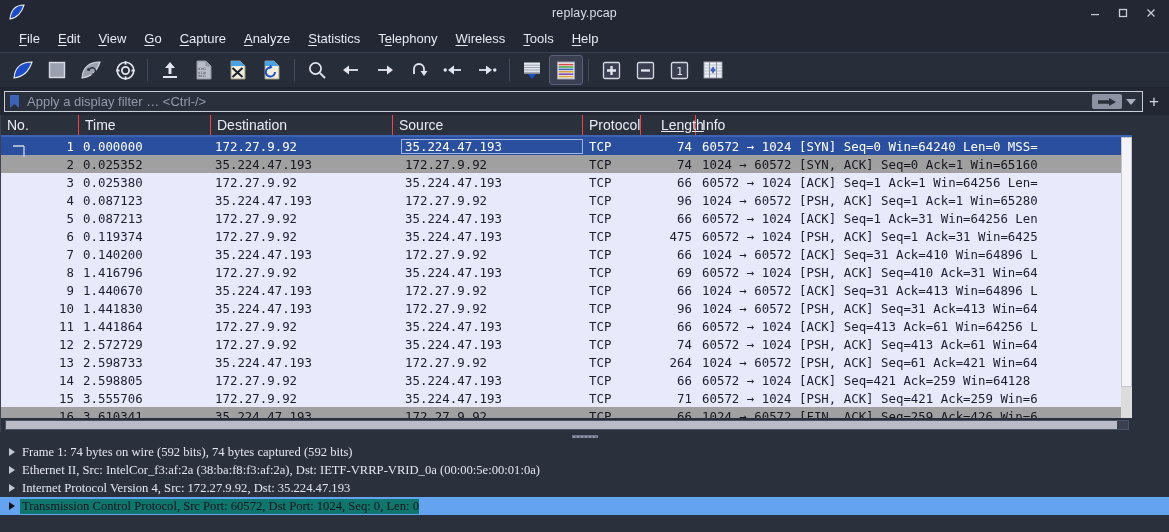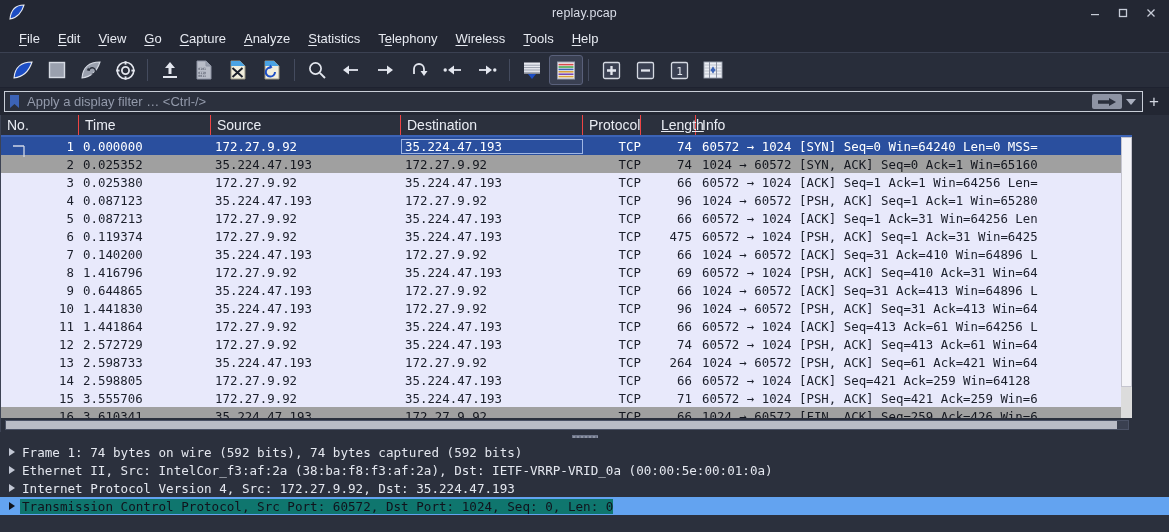--- a/index.html
+++ b/index.html
@@ -91,21 +91,21 @@
     height:18px; display:flex; align-items:center;
     font-family:"DejaVu Sans Mono", monospace; font-size:12.4px;
     color:#1b1f2b; white-space:nowrap;
   }
   .prow.sel{ background:#2a4f9e; color:#ffffff; }
   .prow.grey{ background:#a0a0a0; color:#14171f; }
   .c-no   { width:78px;  text-align:right; padding-right:5px; }
   .c-time { width:132px; text-align:left; padding-left:4px; }
   .c-src  { width:190px; padding-left:4px; }
   .c-dst  { width:182px; padding-left:4px; }
-  .c-proto{ width:58px;  padding-left:6px;text-align:right; }
+  .c-proto{ width:58px;  padding-left:6px; }
   .c-len  { width:55px;  text-align:right; padding-right:4px; }
   .c-info { padding-left:6px; flex:1 1 auto; overflow:hidden; }
   .sel .c-dst{ outline:1px solid #9fb6e4; outline-offset:-1px; }
 
   .tick{ position:absolute; left:10px; top:0; width:22px; }
 
   
   .vscroll{
     position:absolute; right:37px; top:22px; width:11px; height:295px;
     background:#dcdcdc;
@@ -142,21 +142,21 @@
   .drow.sel .dtext{ background:#0f766e; }
   .tri{
     width:16px; flex:0 0 16px; display:flex; align-items:center; justify-content:center;
   }
   .tri i{
     display:block; width:0;height:0;
     border-top:4px solid transparent; border-bottom:4px solid transparent;
     border-left:6px solid #c2c7d4;
   }
   .drow.sel .tri i{ border-left-color:#10131c; }
-  .dtext{ padding-left:2px; }
+  .dtext{ padding-left:2px;font-family:Liberation Serif, serif; }
 </style>
 </head>
 <body>
 
 <div id="app">
 
   <div class="titlebar">
     <span class="app-logo">
       <svg width="18" height="17" viewBox="0 0 18 17">
         <path d="M2 15 C3 5, 9 1, 16 1 C14 8, 9 14, 2 15 Z" fill="#1c4dc4" stroke="#e9ecf3" stroke-width="1.1"></path>
@@ -378,22 +378,22 @@
       </div>
     </div>
     <span class="plus-btn">+</span>
   </div>
 
   <div class="packet-pane">
 
     <div class="colhdr">
       <span class="ch c-no">No.</span>
       <span class="ch c-time">Time</span>
+      <span class="ch c-dst">Destination</span>
       <span class="ch c-src">Source</span>
-      <span class="ch c-dst">Destination</span>
       <span class="ch c-proto">Protocol</span>
       <span class="ch c-len" style="text-align:center;padding-left:20px;text-decoration:underline;">Length</span>
       <span class="ch c-info">Info</span>
     </div>
 
     <div class="rows" id="packet-rows">
         <div class="prow sel">
           <span class="c-no">1</span>
           <span class="c-time">0.000000</span>
           <span class="c-src">172.27.9.92</span>
@@ -460,21 +460,21 @@
           <span class="c-no">8</span>
           <span class="c-time">1.416796</span>
           <span class="c-src">172.27.9.92</span>
           <span class="c-dst">35.224.47.193</span>
           <span class="c-proto">TCP</span>
           <span class="c-len">69</span>
           <span class="c-info">60572 → 1024 [PSH, ACK] Seq=410 Ack=31 Win=64</span>
         </div>
         <div class="prow">
           <span class="c-no">9</span>
-          <span class="c-time">0.644865</span>
+          <span class="c-time">1.440670</span>
           <span class="c-src">35.224.47.193</span>
           <span class="c-dst">172.27.9.92</span>
           <span class="c-proto">TCP</span>
           <span class="c-len">66</span>
           <span class="c-info">1024 → 60572 [ACK] Seq=31 Ack=413 Win=64896 L</span>
         </div>
         <div class="prow">
           <span class="c-no">10</span>
           <span class="c-time">1.441830</span>
           <span class="c-src">35.224.47.193</span>

